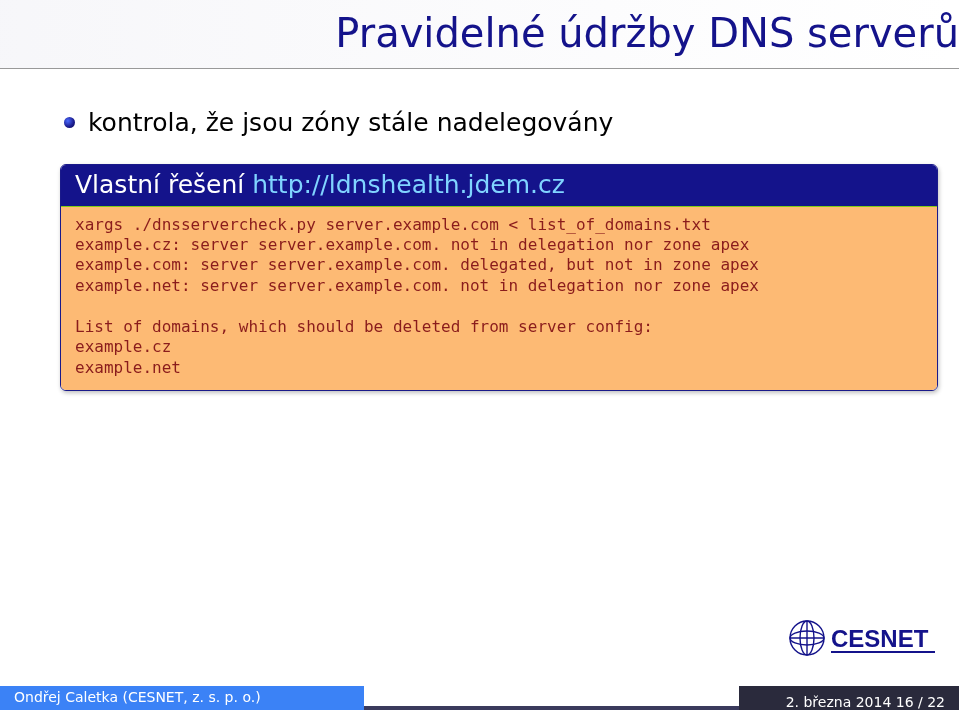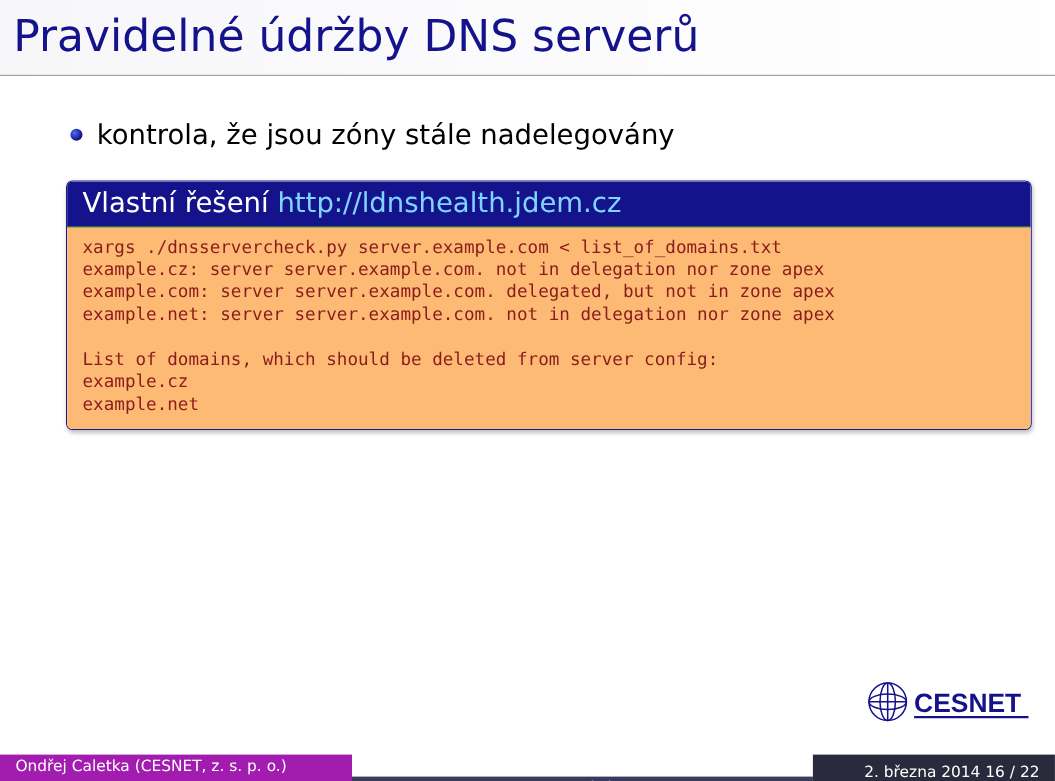--- a/index.html
+++ b/index.html
@@ -11,20 +11,21 @@
     position: relative;
     overflow: hidden;
   }
   .slide-title {
     font-size: 40px;
     color: #14138b;
     padding: 10px 0 12px 12px;
     font-weight: normal;
     border-bottom: 1px solid #999;
     background: linear-gradient(to right, rgba(200,200,220,0.15), rgba(255,255,255,0));
+    text-align: right;
   }
   .content {
     padding: 38px 21px 0 60px;
   }
   .bullet-list {
     list-style: none;
     font-size: 25px;
     color: #000;
     margin-bottom: 24px;
   }
@@ -75,24 +76,24 @@
   }
   .footer {
     position: absolute;
     left: 0; right: 0; bottom: 0;
     height: 24px;
     display: flex;
     font-size: 14px;
     color: #fff;
   }
   .footer .seg1 {
-    background: #a21caf;
+    background: #3b82f6;
     padding: 3px 14px;
     flex: 0 0 auto;
-    width: 320px;
+    width: 364px;
   }
   .footer .seg2 {
     background: #3a3a5c;
     padding: 3px 14px;
     flex: 1 1 auto;
     text-align: center;
     margin-top: 20px;
   }
   .footer .seg3 {
     background: #2a2a3c;

